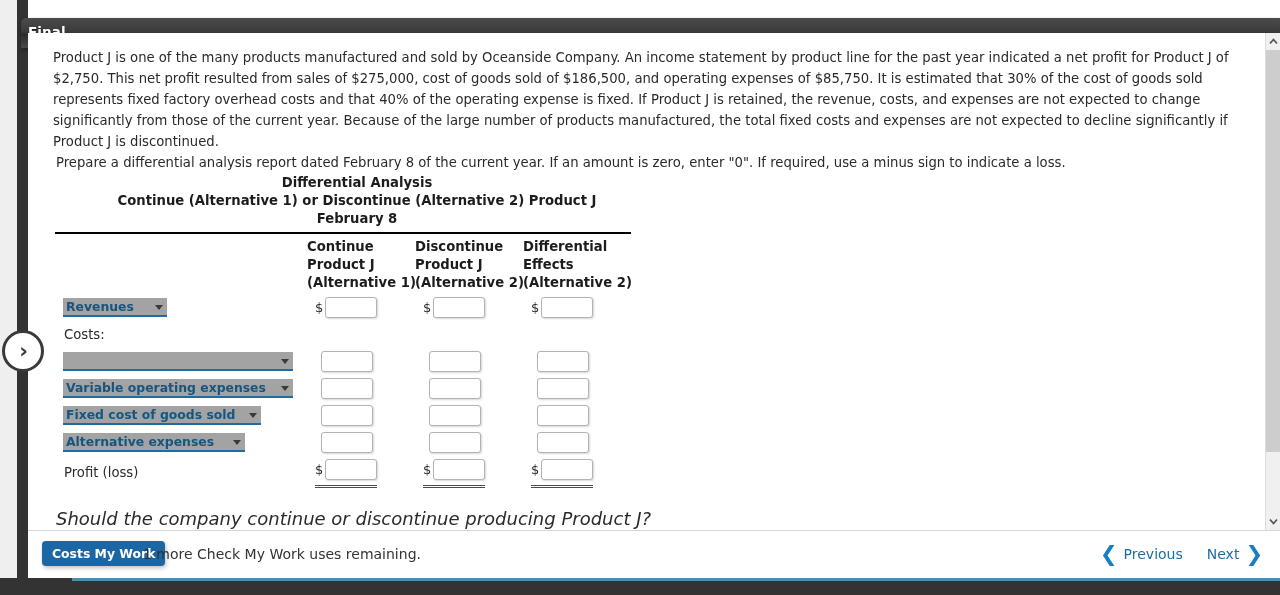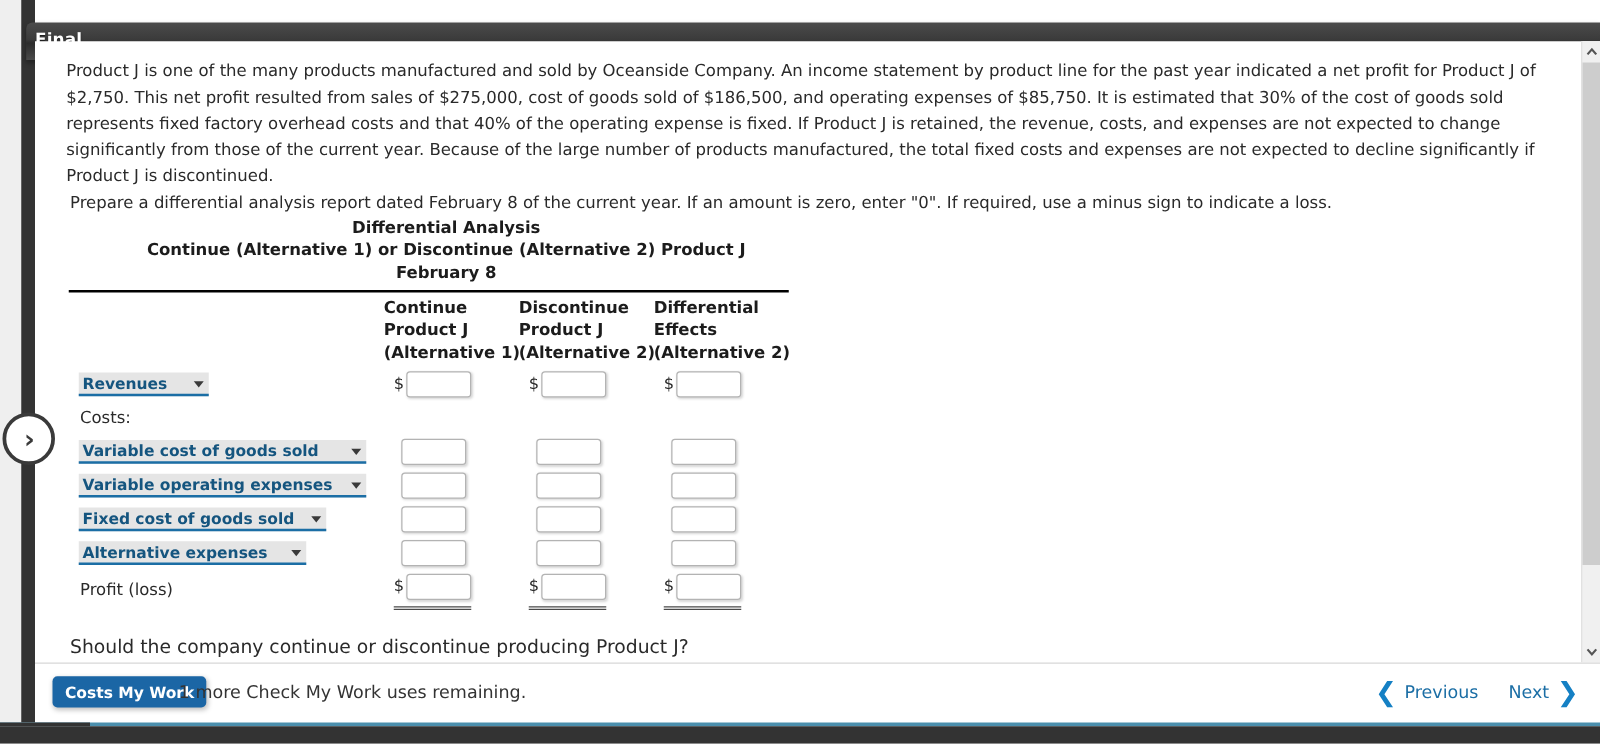--- a/index.html
+++ b/index.html
@@ -158,21 +158,21 @@
     height: 27px;
     display: flex;
     align-items: center;
   }
   .sel {
     position: relative;
     display: inline-flex;
     align-items: center;
     height: 19px;
     border-bottom: 2px solid #1b6ea5;
-    background: #e5e5e5;
+    background: #a3a3a3;
     padding: 0 18px 0 3px;
     cursor: pointer;
   }
   .sel .sel-text {
     font-weight: bold;
     font-size: 12.4px;
     color: #15557f;
     white-space: nowrap;
     line-height: 17px;
   }
@@ -223,22 +223,23 @@
     margin-left: 8px;
     border-top: 1px solid #4a4a4a;
     border-bottom: 1px solid #4a4a4a;
     height: 3px;
     margin-top: 2px;
   }
 
   .question {
     position: absolute;
     left: 28px; top: 475px;
-    font-size: 15px;
+    font-size: 18px;
     color: #2a2a2a;
+    font-style: italic;
   }
 
   
   .bottombar {
     position: absolute; left: 28px; top: 530px;
     width: 1252px; height: 48px;
     background: #ffffff;
     border-top: 1px solid #d7d7d7;
   }
   .cmw-btn {
@@ -394,21 +395,20 @@
                 <div class="rowlabel-plain">Costs:</div>
               </td>
               <td></td>
               <td></td>
               <td></td>
             </tr>
             <tr>
               <td>
                 <div class="selwrap">
                   <div class="sel w3">
-                    <span class="sel-text">Variable cost of goods sold</span>
                     <span class="arrow"></span>
                   </div>
                 </div>
               </td>
               <td>
                 <div class="moneycell noDollar">
                   <input type="text" class="ibox" style="">
                 </div>
               </td>
               <td>

